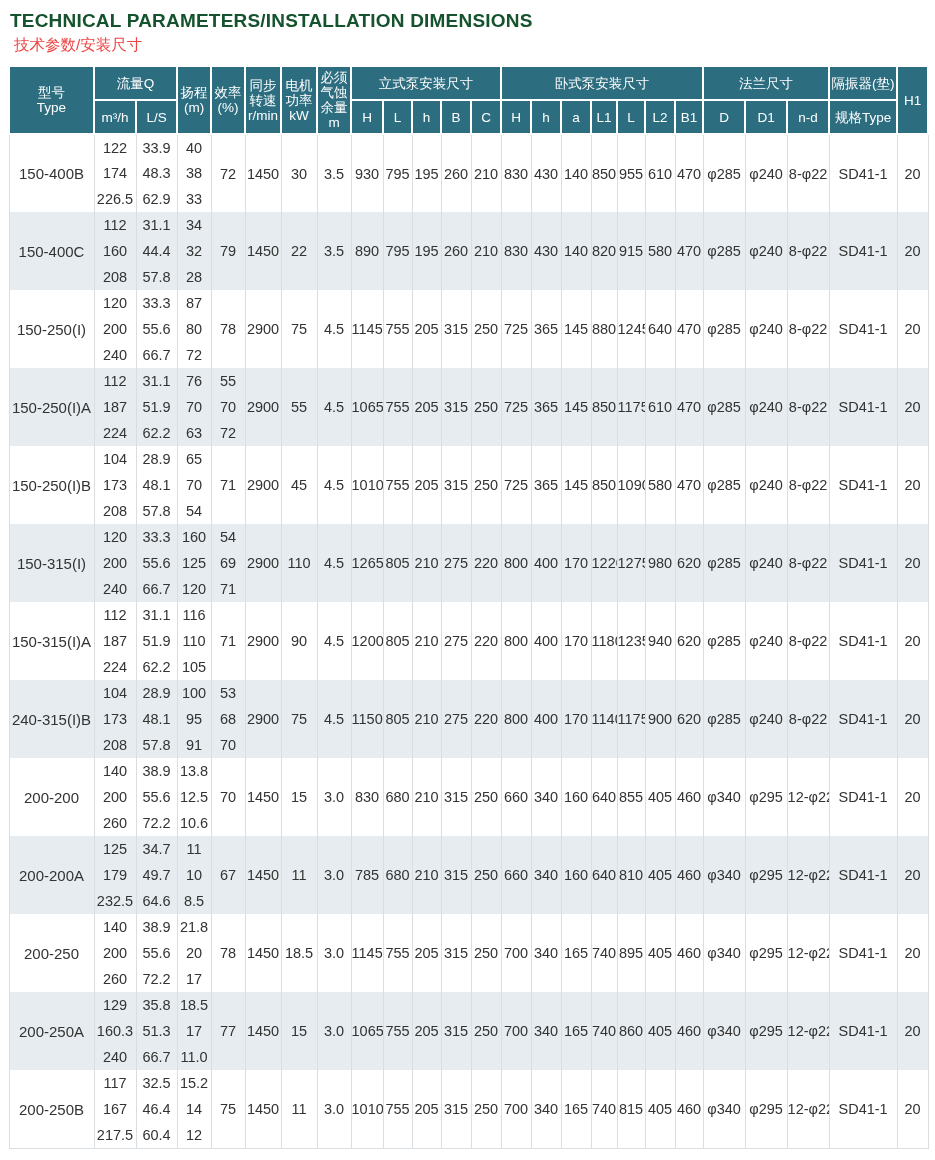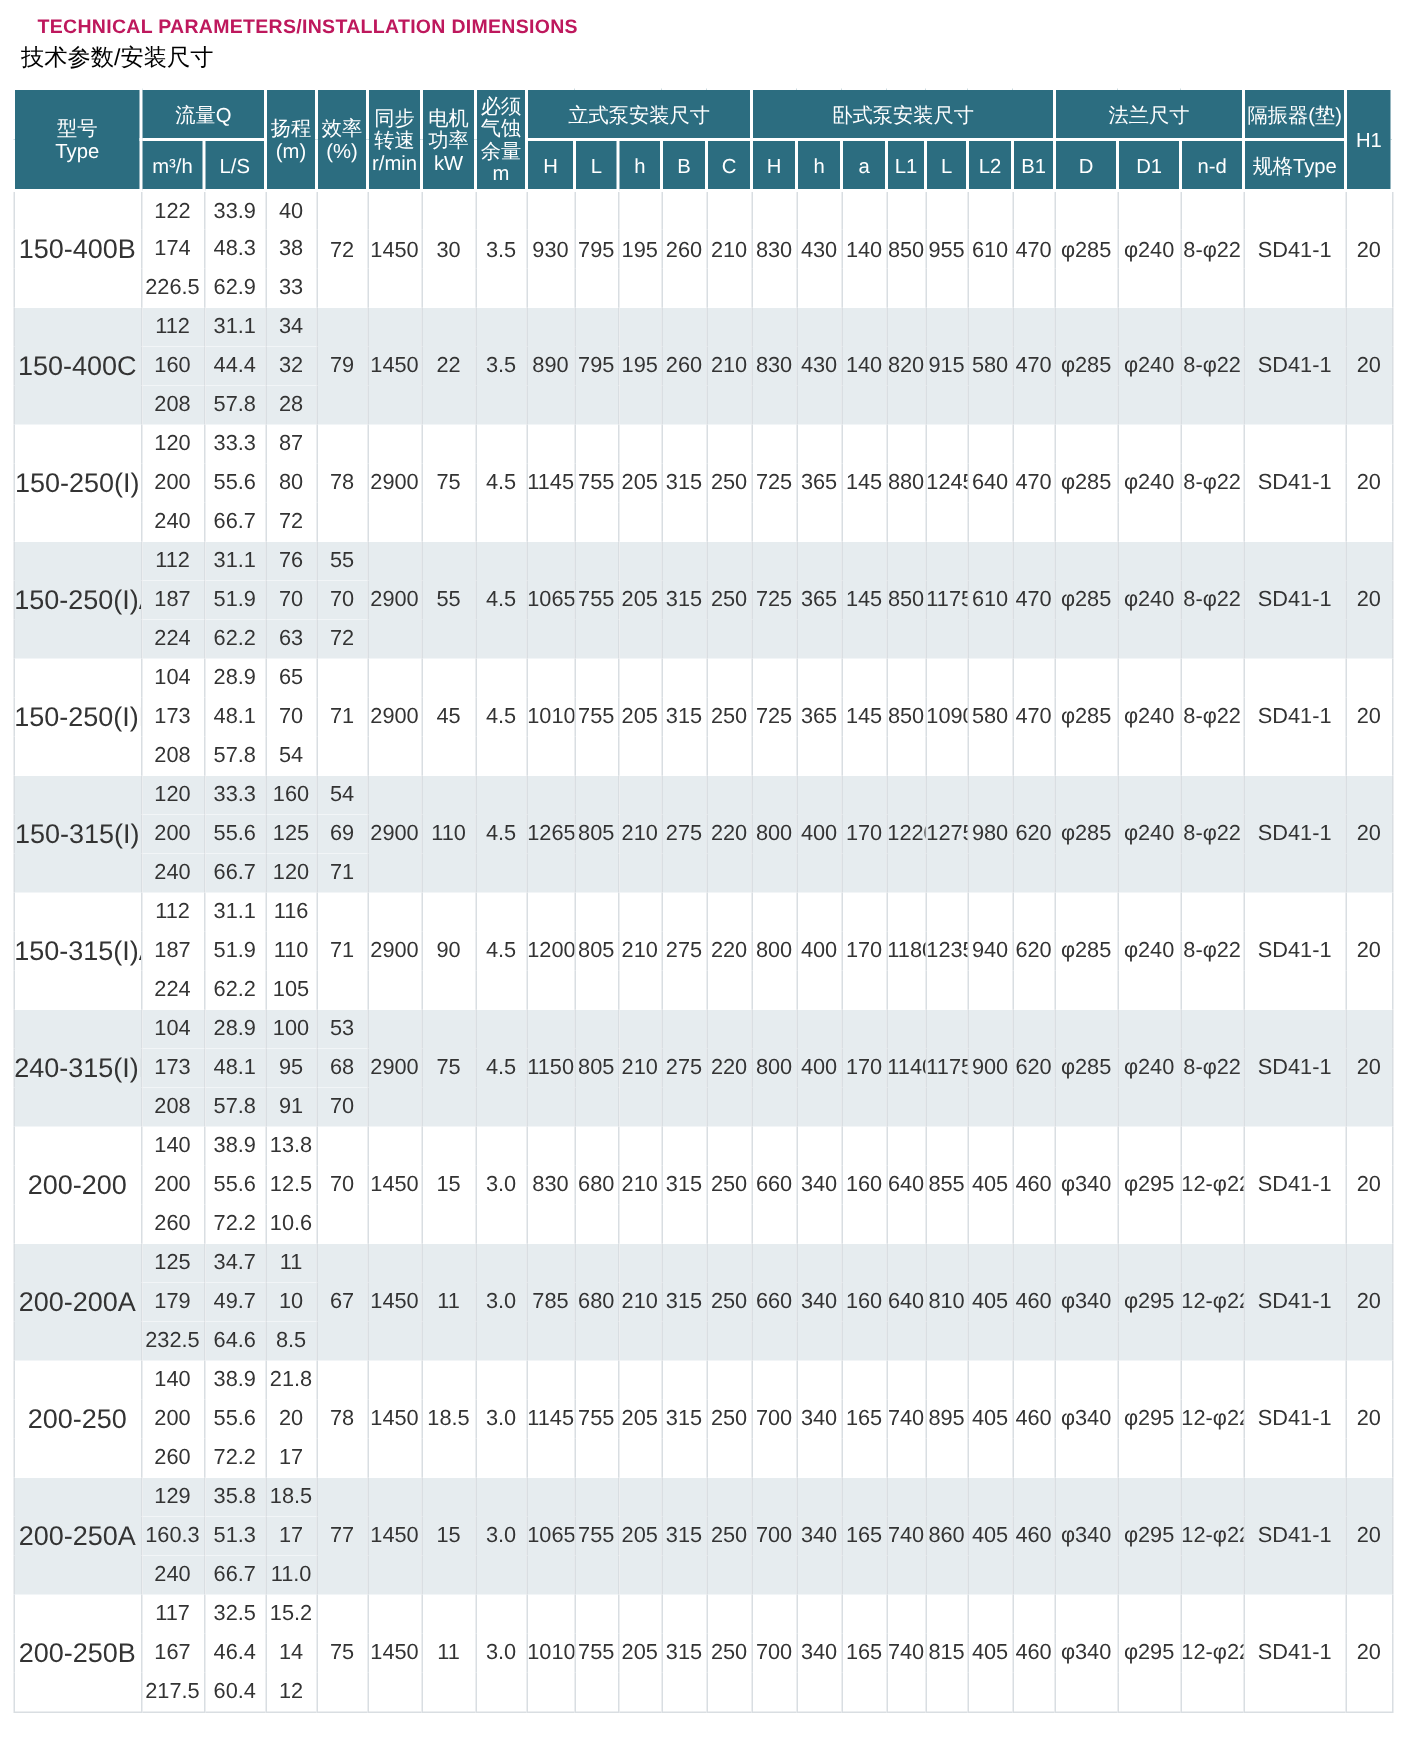--- a/index.html
+++ b/index.html
@@ -5,27 +5,27 @@
   * { box-sizing: border-box; }
   html,body { margin:0; padding:0; background:#ffffff; }
   body {
     width:935px; height:1160px;
     font-family:"Liberation Sans", sans-serif;
     color:#333;
     overflow:hidden;
   }
   .page { padding:10px 8px 0 8px; }
   .page-title {
-    margin:0 0 0 17px;
-    font-size:13px; font-weight:bold;
-    color:#be185d; letter-spacing:0.2px;
+    margin:0 0 0 2px;
+    font-size:19px; font-weight:bold;
+    color:#14532d; letter-spacing:0.2px;
   }
   .page-subtitle {
     margin:3px 0 9px 6px;
-    font-size:15.5px; font-weight:400; color:#000000;
+    font-size:15.5px; font-weight:400; color:#ef4444;
   }
   table.params {
     border-collapse:collapse; table-layout:fixed;
     width:919px;
     border-bottom:1px solid #d9dee2;
   }
   thead th {
     background:#2c6d80; color:#ffffff;
     font-weight:400;
     border:2px solid #ffffff;
@@ -36,21 +36,21 @@
   }
   tbody td {
     border-left:1px solid #d9dee2;
     border-right:1px solid #d9dee2;
     text-align:center; vertical-align:middle;
     font-size:14.5px; color:#333;
     height:26px; padding:0;
     white-space:nowrap; overflow:hidden;
   }
   tbody.group:nth-of-type(even) { background:#e6ecef; }
-  tbody td.model { font-size:18px; }
+  tbody td.model { font-size:15px; }
 </style>
 </head>
 <body>
 
 <div class="page">
   <h1 class="page-title">TECHNICAL PARAMETERS/INSTALLATION DIMENSIONS</h1>
   <h2 class="page-subtitle">技术参数/安装尺寸</h2>
 
   <table class="params">
     <colgroup>

